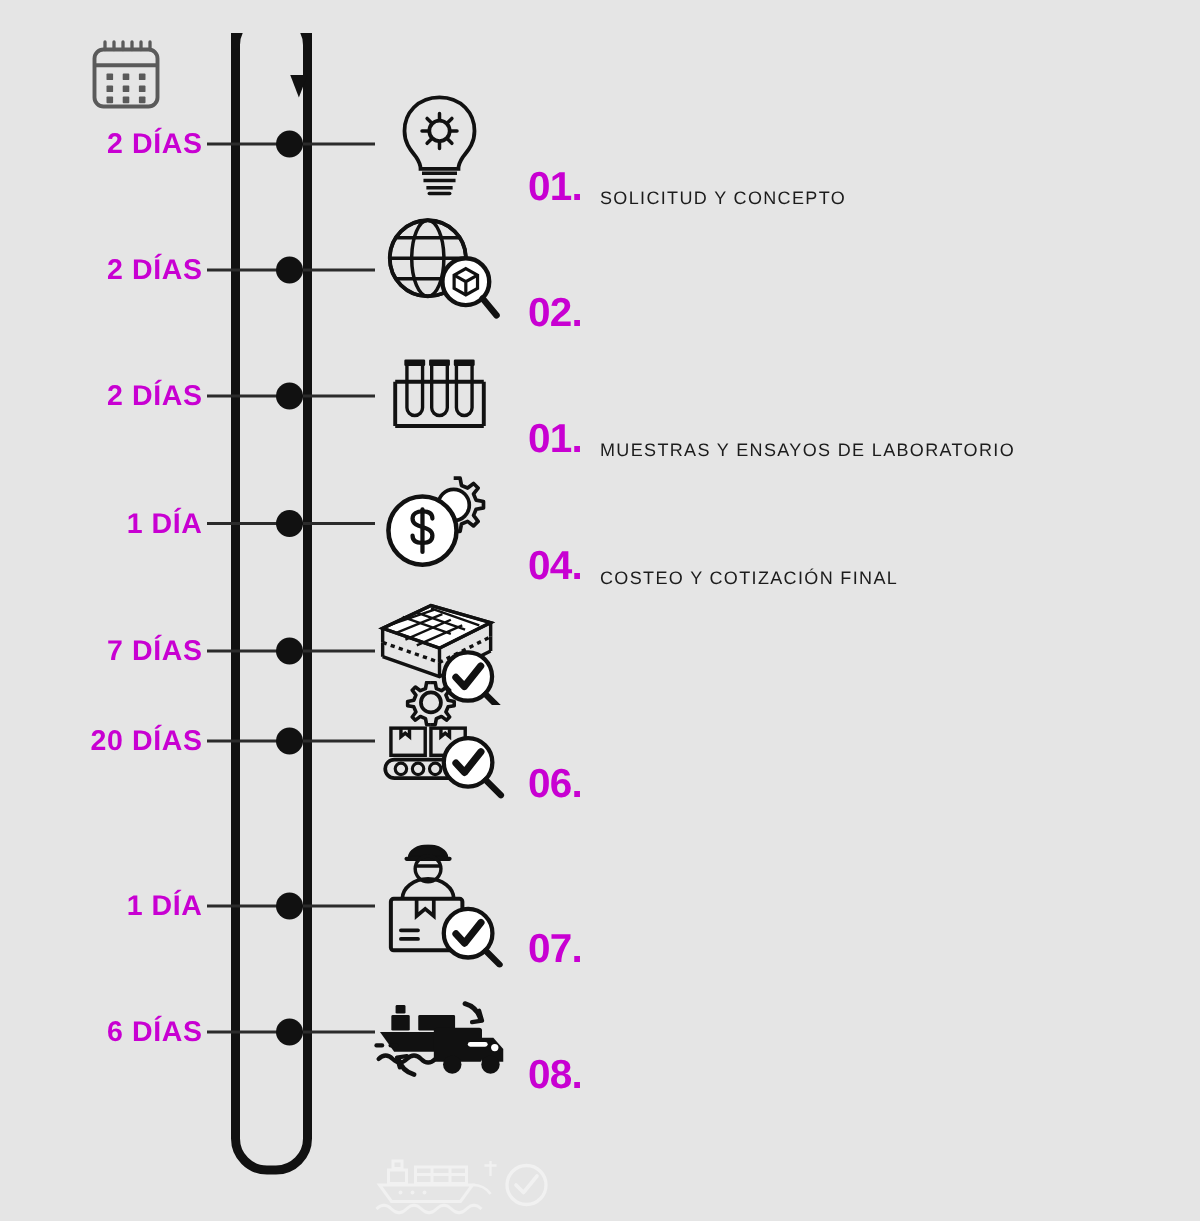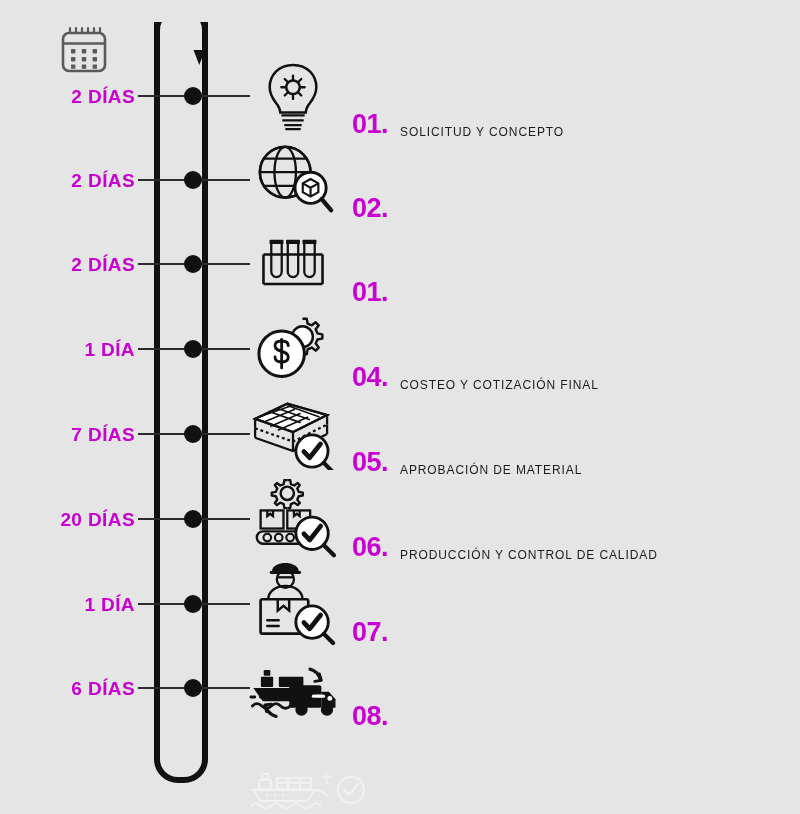--- a/index.html
+++ b/index.html
@@ -247,20 +247,21 @@
         <g fill="#111" stroke="none">
           <rect x="11" y="3" width="16" height="5" rx="1"></rect>
           <rect x="30" y="3" width="16" height="5" rx="1"></rect>
           <rect x="49" y="3" width="16" height="5" rx="1"></rect>
         </g>
         <path d="M4 20 h68 M4 20 v34 M72 20 v34 M4 54 h68" stroke-width="3"></path>
       </svg>
     </div>
     <div class="step-text">
       <span class="step-num">01.</span>
+      <span class="step-title">MUESTRAS Y ENSAYOS DE LABORATORIO</span>
     </div>
   </div>
 
   <div class="row" style="top:307px;">
     <div class="days-wrap">
       <div class="days-label">1 DÍA</div>
     </div>
     <div class="connector"></div>
     <div class="node-dot"></div>
     <div class="step-icon">
@@ -301,27 +302,23 @@
         <path d="M6 42 L46 56 L82 38" stroke-width="2.4"></path>
         <path d="M6 42 L6 32 M82 38 L82 28 M46 56 L46 46" stroke-width="2.4"></path>
 
         <g>
           <circle cx="66" cy="56" r="17" fill="#fff" stroke-width="3"></circle>
           <path d="M57.5 56.5 L63.5 63 L75 48.5" stroke-width="5" stroke-linecap="round" stroke-linejoin="round"></path>
           <line x1="78.5" y1="68.5" x2="89" y2="79" stroke-width="4.4" stroke-linecap="round"></line>
         </g>
       </svg>
     </div>
-    <div class="step-text">
-      <span class="step-num">05.</span>
-      <span class="step-title">APROBACIÓN DE MATERIAL</span>
-    </div>
-  </div>
-
-  <div class="row" style="top:477px;">
+  </div>
+
+  <div class="row" style="top:452px;">
     <div class="days-wrap">
       <div class="days-label">20 DÍAS</div>
     </div>
     <div class="connector"></div>
     <div class="node-dot"></div>
     <div class="step-icon">
       <svg viewBox="0 0 92 84" width="88" height="80" fill="none" stroke="#111" stroke-width="2.4">
 
         <g transform="translate(40,15)">
           <circle r="7" stroke-width="2.6"></circle>
@@ -344,21 +341,20 @@
 
         <g>
           <circle cx="66" cy="57" r="17" fill="#fff" stroke-width="3"></circle>
           <path d="M57.5 57.5 L63.5 64 L75 49.5" stroke-width="5" stroke-linecap="round" stroke-linejoin="round"></path>
           <line x1="78.5" y1="69.5" x2="89" y2="80" stroke-width="4.4" stroke-linecap="round"></line>
         </g>
       </svg>
     </div>
     <div class="step-text">
       <span class="step-num">06.</span>
-      <span class="step-title">PRODUCCIÓN Y CONTROL DE CALIDAD</span>
     </div>
   </div>
 
   <div class="row" style="top:562px;">
     <div class="days-wrap">
       <div class="days-label">1 DÍA</div>
     </div>
     <div class="connector"></div>
     <div class="node-dot"></div>
     <div class="step-icon">

